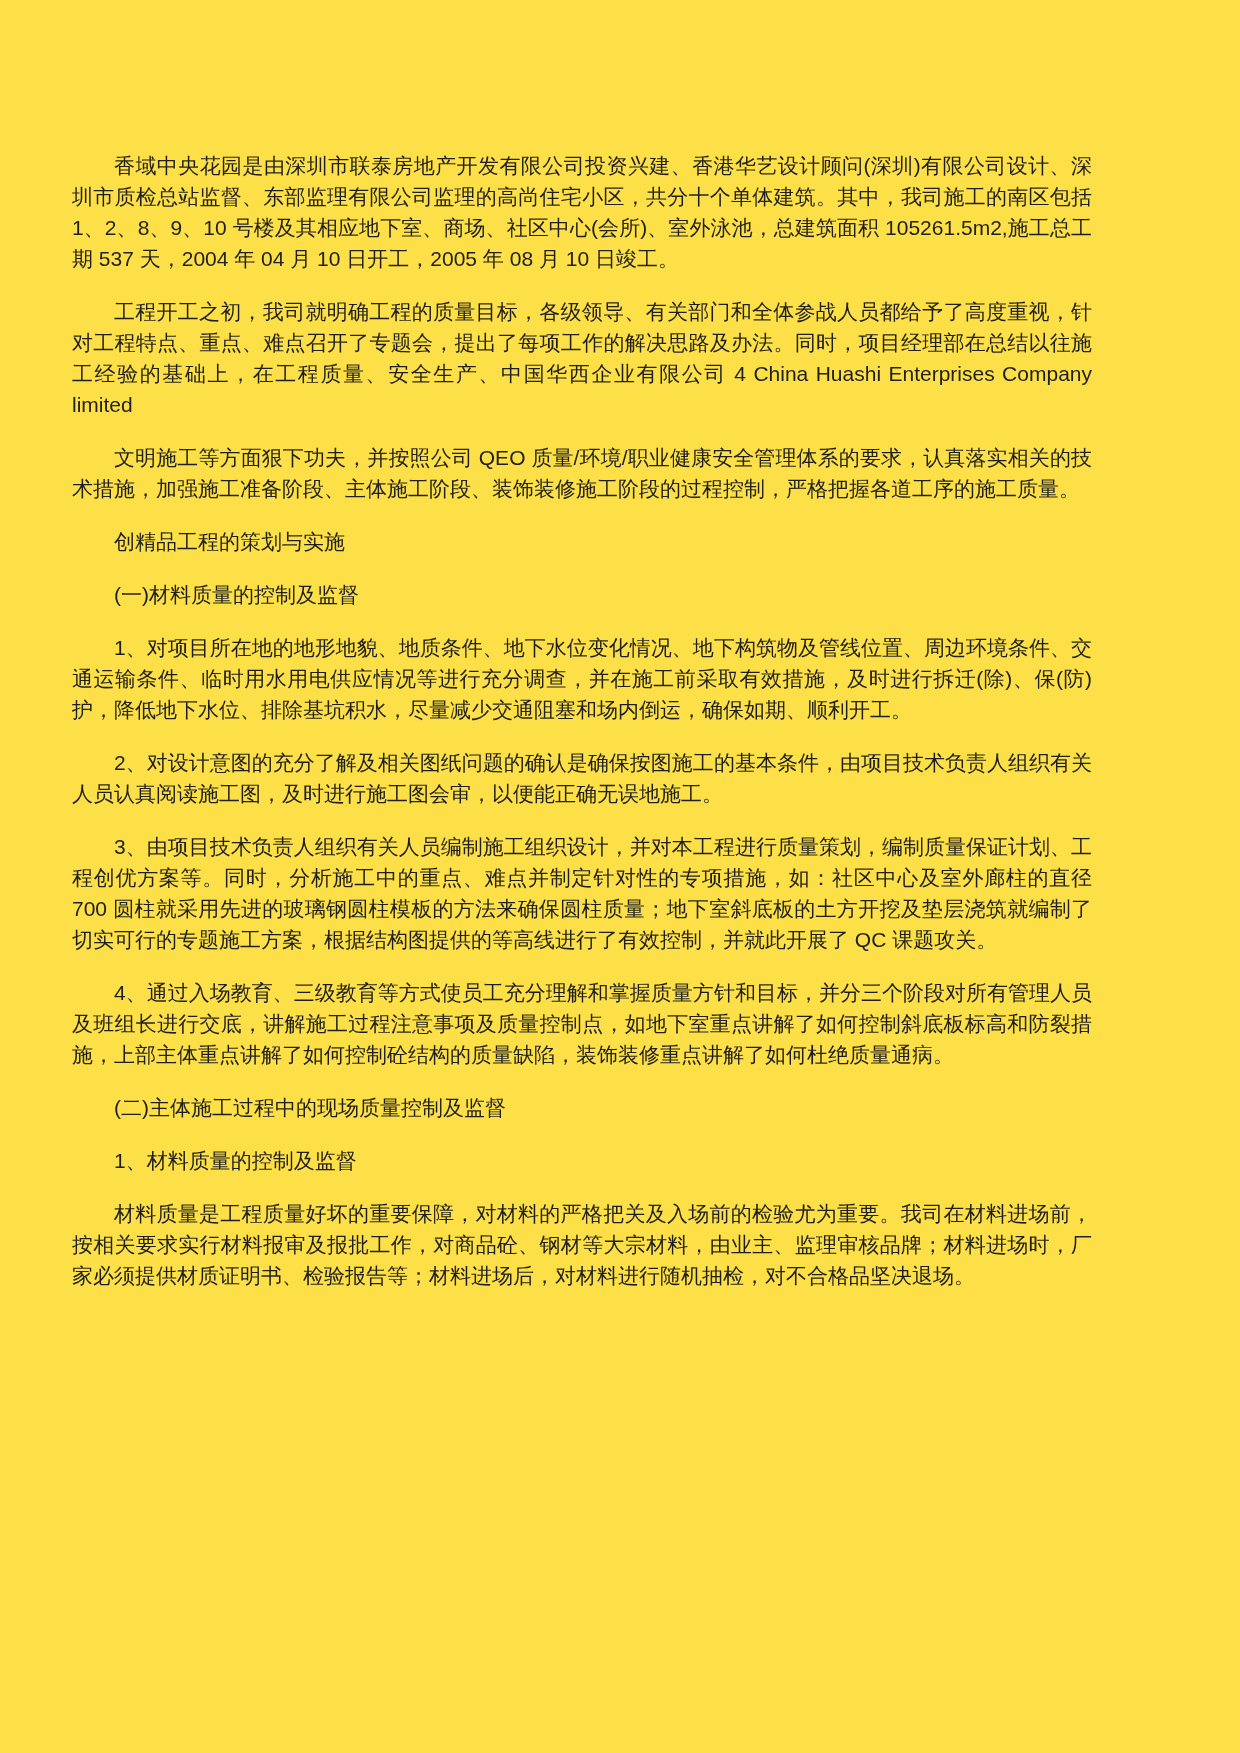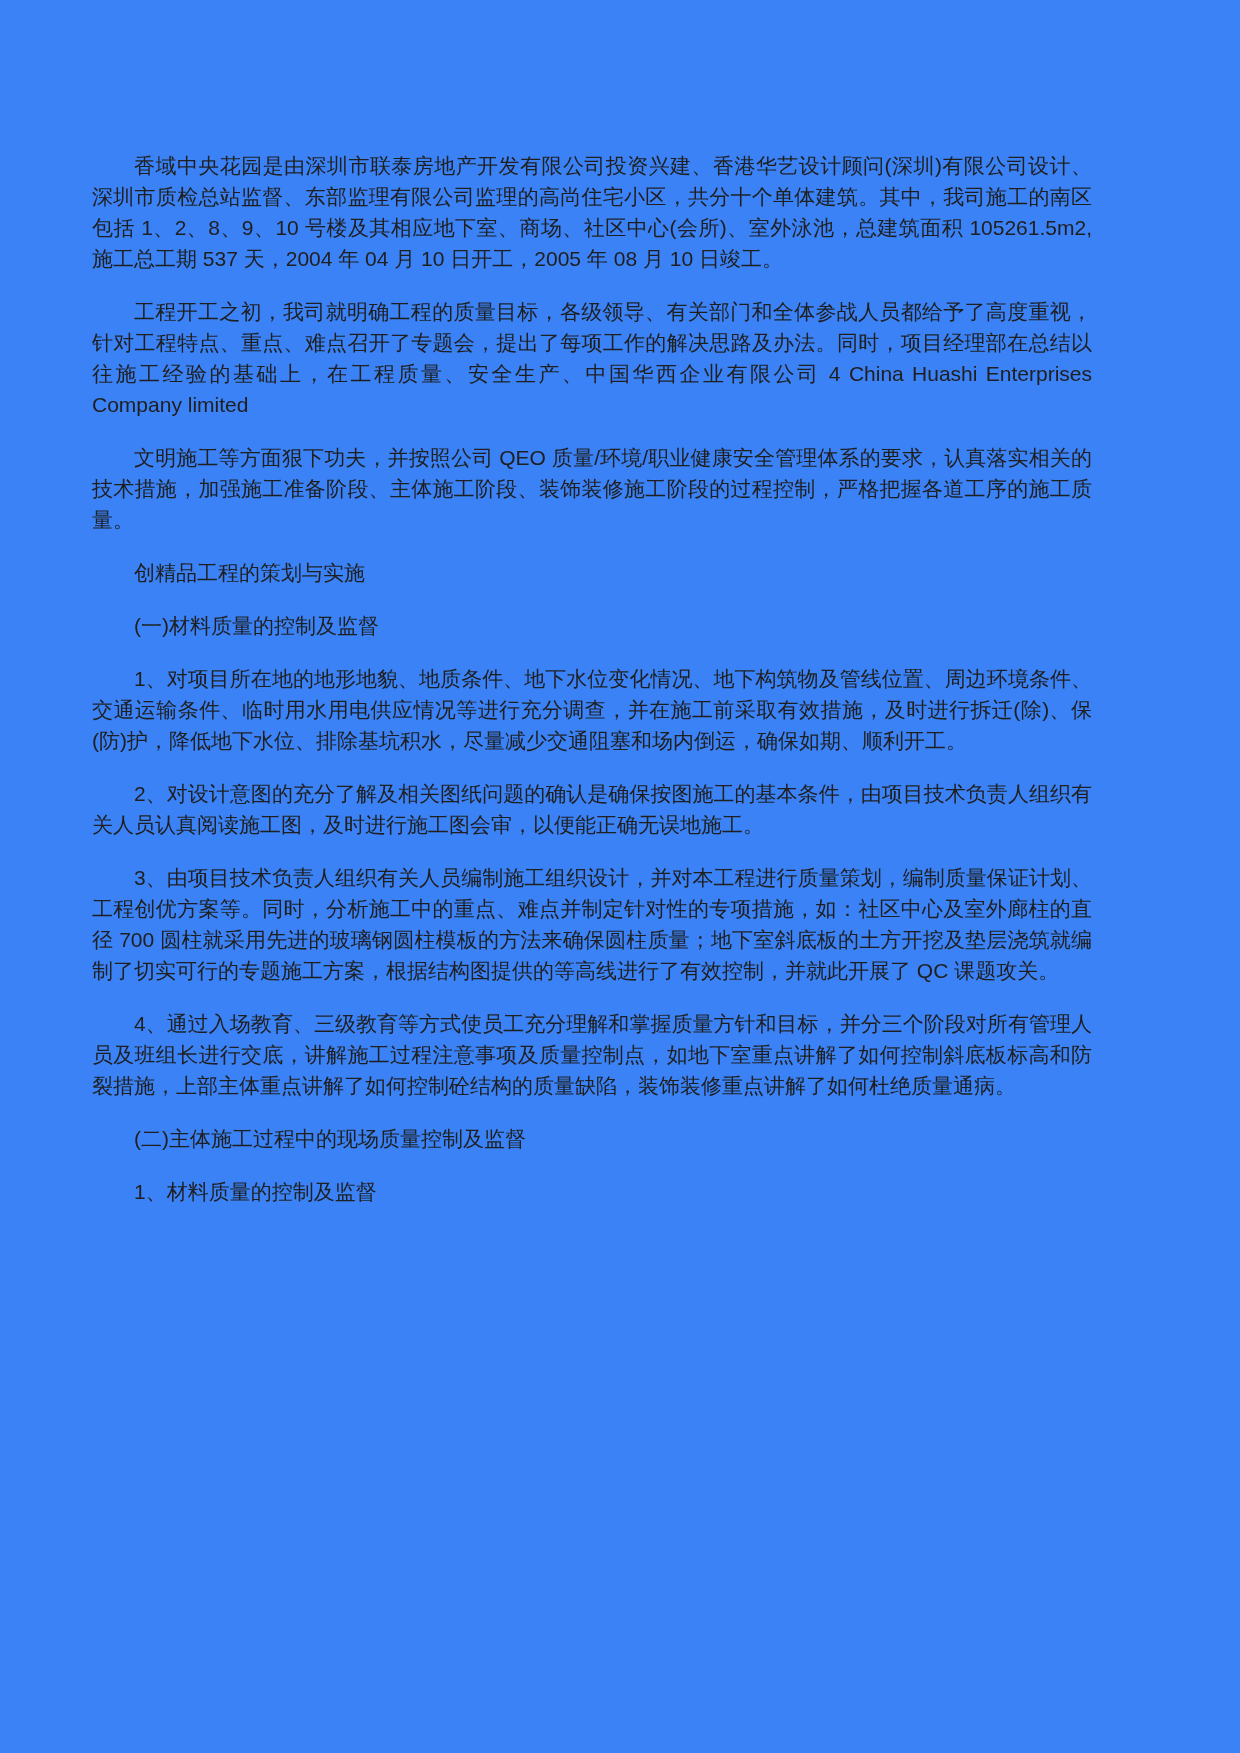--- a/index.html
+++ b/index.html
@@ -5,22 +5,22 @@
   html, body {
     margin: 0;
     padding: 0;
     background: #ffffff;
   }
   .page {
     position: relative;
     width: 1240px;
     height: 1753px;
     box-sizing: border-box;
-    background: #3b82f6;
-    padding: 150px 148px 0 92px;
+    background: #fde047;
+    padding: 150px 148px 0 72px;
     overflow: hidden;
     font-family: "Liberation Sans", "DejaVu Sans", sans-serif;
     color: #1f1f1f;
     font-size: 21px;
     line-height: 31px;
   }
   .para {
     margin: 0 0 22px 0;
     text-indent: 2em;
     text-align: justify;
@@ -36,13 +36,14 @@
   <p class="para">工程开工之初，我司就明确工程的质量目标，各级领导、有关部门和全体参战人员都给予了高度重视，针对工程特点、重点、难点召开了专题会，提出了每项工作的解决思路及办法。同时，项目经理部在总结以往施工经验的基础上，在工程质量、安全生产、中国华西企业有限公司 4 China Huashi Enterprises Company limited</p>
   <p class="para">文明施工等方面狠下功夫，并按照公司 QEO 质量/环境/职业健康安全管理体系的要求，认真落实相关的技术措施，加强施工准备阶段、主体施工阶段、装饰装修施工阶段的过程控制，严格把握各道工序的施工质量。</p>
   <p class="para">创精品工程的策划与实施</p>
   <p class="para">(一)材料质量的控制及监督</p>
   <p class="para">1、对项目所在地的地形地貌、地质条件、地下水位变化情况、地下构筑物及管线位置、周边环境条件、交通运输条件、临时用水用电供应情况等进行充分调查，并在施工前采取有效措施，及时进行拆迁(除)、保(防)护，降低地下水位、排除基坑积水，尽量减少交通阻塞和场内倒运，确保如期、顺利开工。</p>
   <p class="para">2、对设计意图的充分了解及相关图纸问题的确认是确保按图施工的基本条件，由项目技术负责人组织有关人员认真阅读施工图，及时进行施工图会审，以便能正确无误地施工。</p>
   <p class="para">3、由项目技术负责人组织有关人员编制施工组织设计，并对本工程进行质量策划，编制质量保证计划、工程创优方案等。同时，分析施工中的重点、难点并制定针对性的专项措施，如：社区中心及室外廊柱的直径 700 圆柱就采用先进的玻璃钢圆柱模板的方法来确保圆柱质量；地下室斜底板的土方开挖及垫层浇筑就编制了切实可行的专题施工方案，根据结构图提供的等高线进行了有效控制，并就此开展了 QC 课题攻关。</p>
   <p class="para">4、通过入场教育、三级教育等方式使员工充分理解和掌握质量方针和目标，并分三个阶段对所有管理人员及班组长进行交底，讲解施工过程注意事项及质量控制点，如地下室重点讲解了如何控制斜底板标高和防裂措施，上部主体重点讲解了如何控制砼结构的质量缺陷，装饰装修重点讲解了如何杜绝质量通病。</p>
   <p class="para">(二)主体施工过程中的现场质量控制及监督</p>
   <p class="para">1、材料质量的控制及监督</p>
+  <p class="para">材料质量是工程质量好坏的重要保障，对材料的严格把关及入场前的检验尤为重要。我司在材料进场前，按相关要求实行材料报审及报批工作，对商品砼、钢材等大宗材料，由业主、监理审核品牌；材料进场时，厂家必须提供材质证明书、检验报告等；材料进场后，对材料进行随机抽检，对不合格品坚决退场。</p>
 </div>
 
 </body></html>

